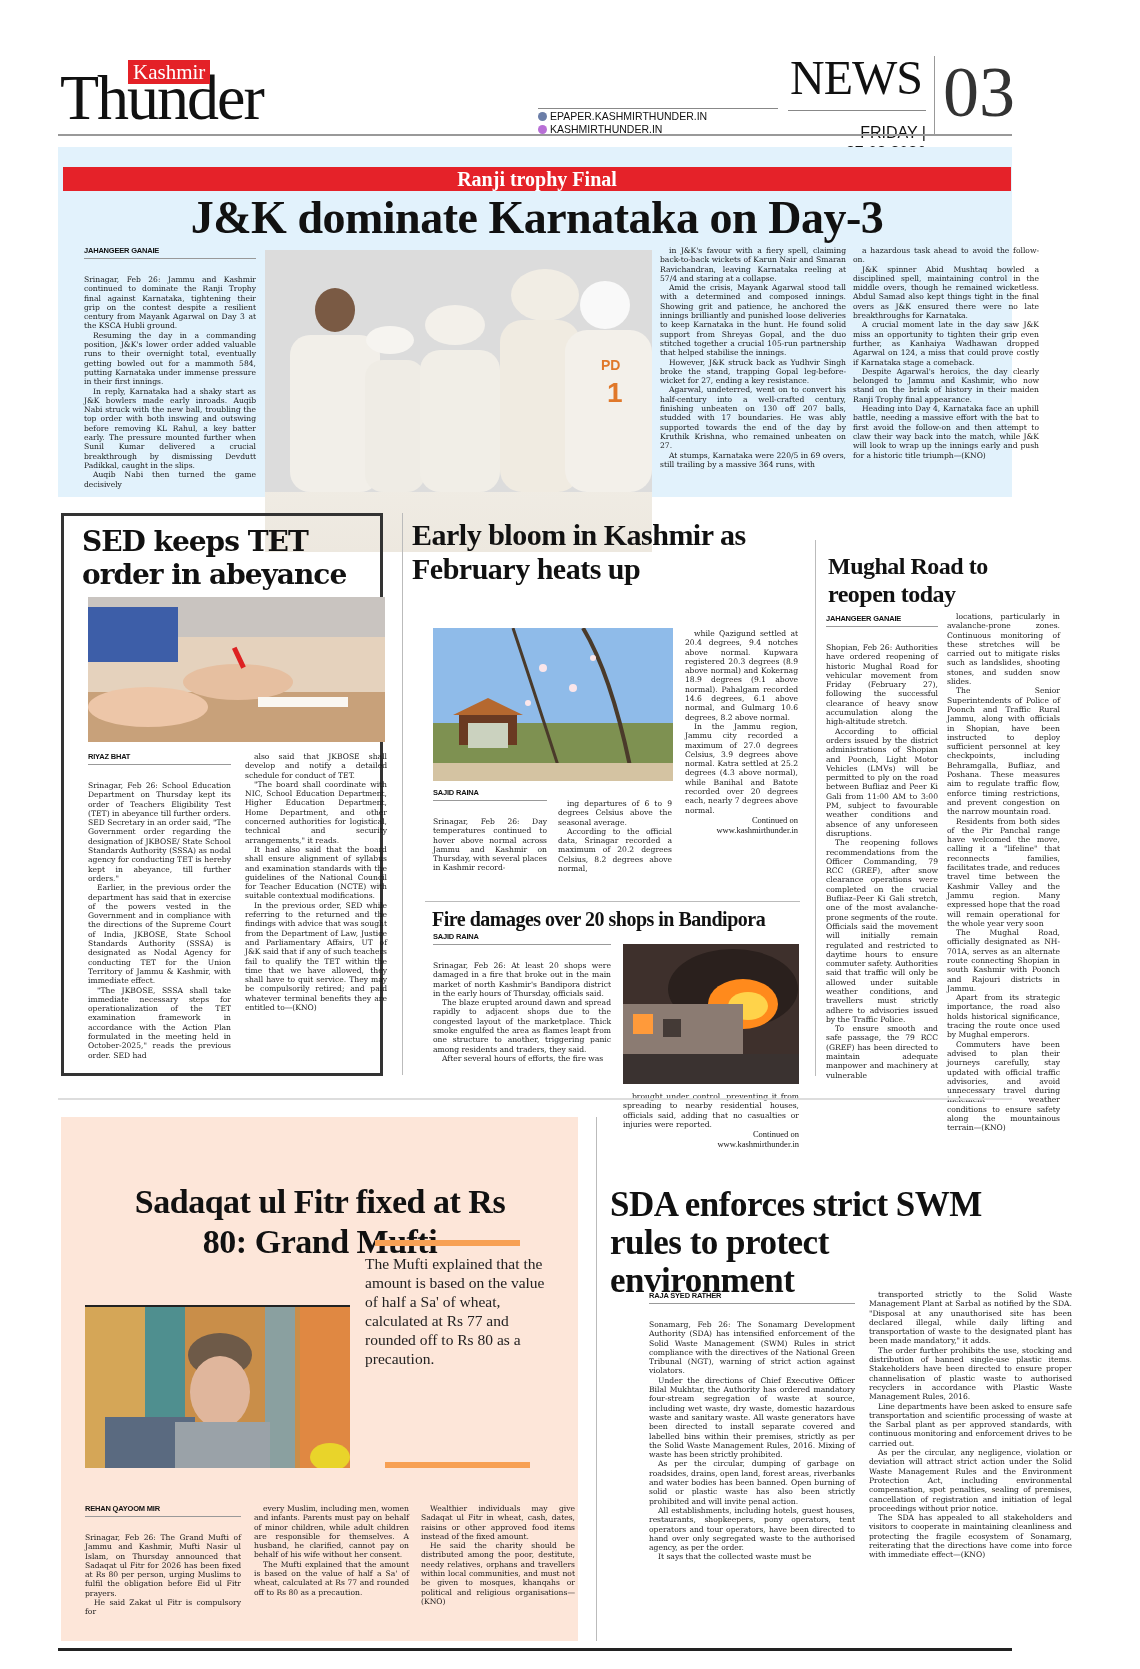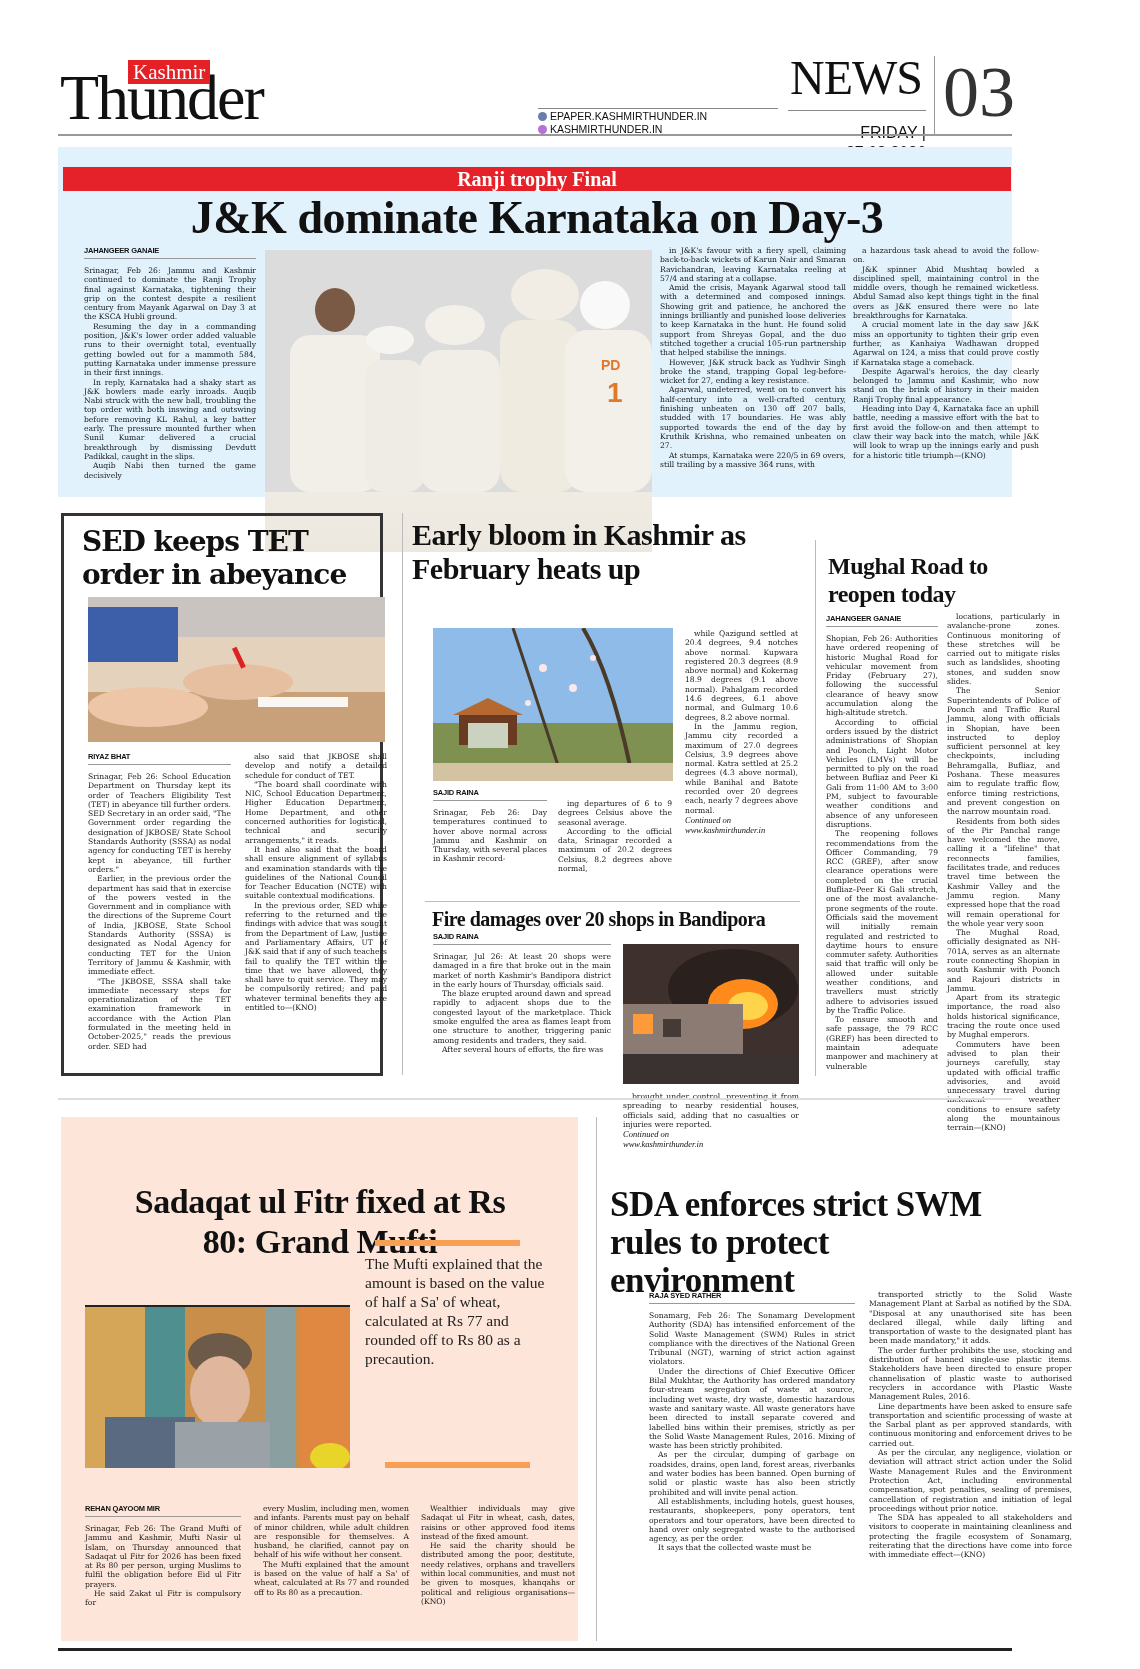--- a/index.html
+++ b/index.html
@@ -1,23 +1,23 @@
 <!DOCTYPE html>
 <html><head>
 <meta charset="utf-8">
 <style>
 *{box-sizing:border-box;margin:0;padding:0}
 body{width:1140px;height:1669px;background:#fff;font-family:"DejaVu Serif",serif;color:#111;position:relative;overflow:hidden}
 .abs{position:absolute}
 .body-text{font-family:"DejaVu Serif",serif;font-size:7.6px;line-height:9.3px;text-align:justify;color:#1a1a1a}
 .body-text p{text-indent:9px}
 .body-text p.first{text-indent:0}
-.byline{font-family:"Liberation Sans",sans-serif;font-weight:bold;font-size:7.5px;letter-spacing:-0.2px;border-bottom:1px solid #999;padding-bottom:3px;margin-bottom:7px;color:#111}
+.byline{font-family:"Liberation Sans",sans-serif;font-weight:bold;font-size:7.5px;letter-spacing:-0.2px;border-bottom:1px solid #999;padding-bottom:3px;margin-bottom:16px;color:#111}
 .headline{font-family:Liberation Serif, serif;font-weight:bold;color:#111;letter-spacing:-0.5px}
-.cont{font-family:"Liberation Serif",serif;font-style:italic;font-size:8.5px;text-align:left;line-height:10px}
+.cont{font-family:"Liberation Serif",serif;font-size:8.5px;text-align:right;line-height:10px}
 
 #logo-thunder{left:60px;top:66px;font-family:"Liberation Serif",serif;font-size:64px;line-height:64px;letter-spacing:-2px}
 #logo-kashmir{left:128px;top:60px;background:#e42127;color:#fff;font-family:"Liberation Serif",serif;font-size:21px;padding:0 5px;line-height:24px}
 #news-label{left:790px;top:54px;font-family:"Liberation Serif",serif;font-size:48px;line-height:48px;letter-spacing:-1px}
 #page-num{left:943px;top:56px;font-family:"Liberation Serif",serif;font-size:72px;line-height:72px;color:#333;font-weight:300}
 #mast-divider{left:934px;top:56px;width:1px;height:78px;background:#999}
 #date-line{left:788px;top:110px;width:138px;border-top:1px solid #888;padding-top:12px;font-family:"Liberation Sans",sans-serif;font-size:16px;line-height:20px;text-align:right}
 #web-links{left:538px;top:108px;font-family:"Liberation Sans",sans-serif;font-size:10.5px;line-height:13px;border-top:1px solid #888;width:240px;padding-top:1px}
 #web-links div{display:flex;align-items:center;gap:3px}
 .dot-icon{display:inline-block;width:9px;height:9px;border-radius:50%}
@@ -177,21 +177,21 @@
   <div class="cont">Continued on</div>
   <div class="cont">www.kashmirthunder.in</div>
 </div>
 
 <div class="abs hline" style="left:425px;top:901px;width:375px"></div>
 
 <div class="abs headline" style="left:432px;top:907px;width:370px;font-size:20px;line-height:24px">Fire damages over 20 shops in Bandipora</div>
 <div class="abs" style="left:433px;top:932px;width:178px">
   <div class="byline">SAJID RAINA</div>
   <div class="body-text">
-      <p class="first">Srinagar, Jul 26: At least 20 shops were damaged in a fire that broke out in the main market of north Kashmir's Bandipora district in the early hours of Thursday, officials said.</p>
+      <p class="first">Srinagar, Feb 26: At least 20 shops were damaged in a fire that broke out in the main market of north Kashmir's Bandipora district in the early hours of Thursday, officials said.</p>
       <p>The blaze erupted around dawn and spread rapidly to adjacent shops due to the congested layout of the marketplace. Thick smoke engulfed the area as flames leapt from one structure to another, triggering panic among residents and traders, they said.</p>
       <p>After several hours of efforts, the fire was</p>
     </div>
 </div>
 <div class="abs photo ph-fire" style="left:623px;top:944px;width:176px;height:140px">
   <svg width="176" height="140">
     <rect width="176" height="140" fill="#3e302c"></rect>
     <ellipse cx="110" cy="45" rx="65" ry="40" fill="#2a201d"></ellipse>
     <ellipse cx="120" cy="60" rx="35" ry="25" fill="#ff8a1c"></ellipse>
     <ellipse cx="125" cy="62" rx="20" ry="14" fill="#ffd34a"></ellipse>

